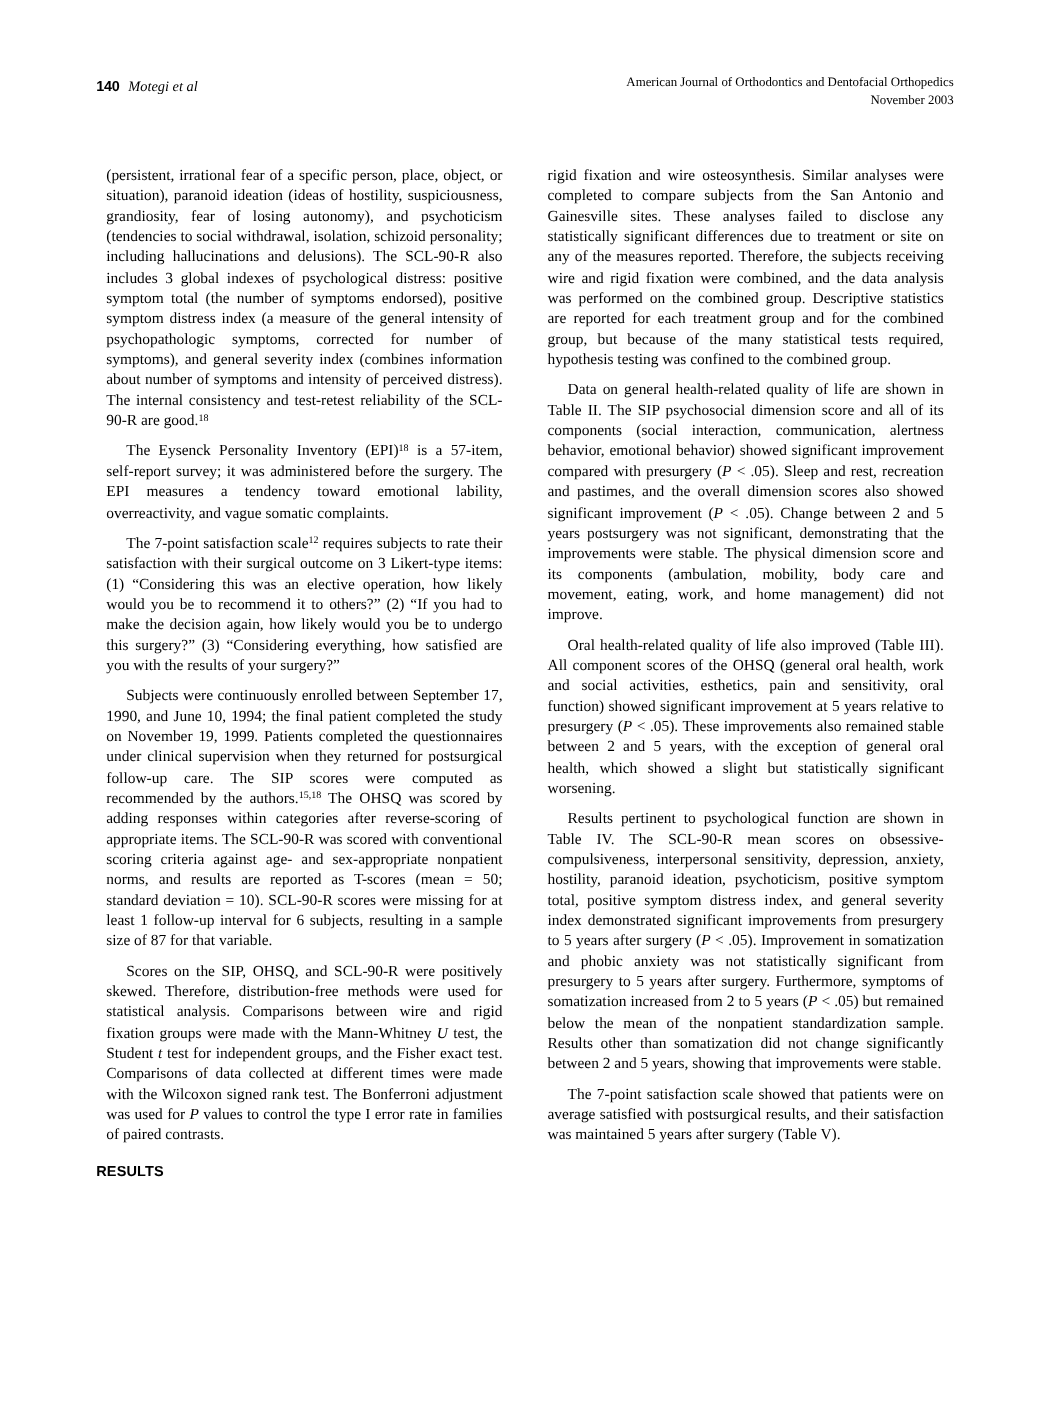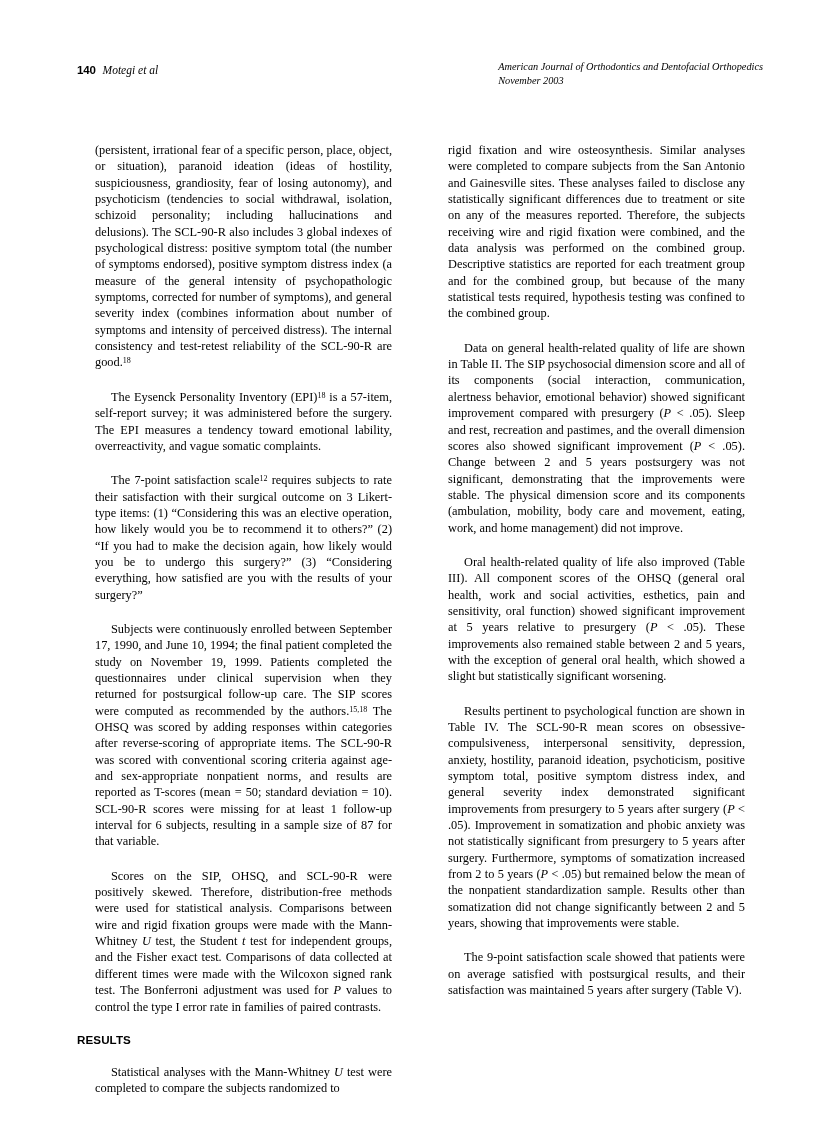--- a/index.html
+++ b/index.html
@@ -46,22 +46,22 @@
   .rh-authors {
     font-family: "Liberation Serif", serif;
     font-style: italic;
     font-size: 11.5px;
     margin-left: 7px;
   }
   .rh-right {
     position: absolute;
     right: 0;
     top: 0;
+    text-align: right;
     font-family: "Liberation Serif", serif;
-    font-style: italic;
     font-size: 10.3px;
     line-height: 14px;
     white-space: nowrap;
   }
   .rh-right div { display: block; }
 
   
   .columns {
     position: absolute;
     left: 77px;
@@ -70,21 +70,21 @@
     height: 950px;
     display: flex;
     gap: 20px;
   }
   .col {
     width: 333px;
     flex: 0 0 333px;
   }
 
   p.body-par {
-    margin: 18px;
+    margin: 8px;
     font-size: 12.35px;
     line-height: 16.35px;
     text-align: justify;
     text-justify: inter-word;
     hyphens: manual;
     text-indent: 16px;
   }
   p.body-par.no-indent { text-indent: 0; }
 
   sup {
@@ -120,24 +120,23 @@
 
   <div class="columns">
 
     <div class="col" id="left-col">
         <p class="body-par no-indent">(persistent, irrational fear of a specific person, place, object, or situation), paranoid ideation (ideas of hostility, suspiciousness, grandiosity, fear of losing autonomy), and psychoticism (tendencies to social withdrawal, isolation, schizoid personality; including hallucinations and delusions). The SCL-90-R also includes 3 global indexes of psychological distress: positive symptom total (the number of symptoms endorsed), positive symptom distress index (a measure of the general intensity of psychopathologic symptoms, corrected for number of symptoms), and general severity index (combines information about number of symptoms and intensity of perceived distress). The internal consistency and test-retest reliability of the SCL-90-R are good.<sup>18</sup></p>
         <p class="body-par">The Eysenck Personality Inventory (EPI)<sup>18</sup> is a 57-item, self-report survey; it was administered before the surgery. The EPI measures a tendency toward emotional lability, overreactivity, and vague somatic complaints.</p>
         <p class="body-par">The 7-point satisfaction scale<sup>12</sup> requires subjects to rate their satisfaction with their surgical outcome on 3 Likert-type items: (1) “Considering this was an elective operation, how likely would you be to recommend it to others?” (2) “If you had to make the decision again, how likely would you be to undergo this surgery?” (3) “Considering everything, how satisfied are you with the results of your surgery?”</p>
         <p class="body-par">Subjects were continuously enrolled between September 17, 1990, and June 10, 1994; the final patient completed the study on November 19, 1999. Patients completed the questionnaires under clinical supervision when they returned for postsurgical follow-up care. The SIP scores were computed as recommended by the authors.<sup>15,18</sup> The OHSQ was scored by adding responses within categories after reverse-scoring of appropriate items. The SCL-90-R was scored with conventional scoring criteria against age- and sex-appropriate nonpatient norms, and results are reported as T-scores (mean = 50; standard deviation = 10). SCL-90-R scores were missing for at least 1 follow-up interval for 6 subjects, resulting in a sample size of 87 for that variable.</p>
         <p class="body-par">Scores on the SIP, OHSQ, and SCL-90-R were positively skewed. Therefore, distribution-free methods were used for statistical analysis. Comparisons between wire and rigid fixation groups were made with the Mann-Whitney <i>U</i> test, the Student <i>t</i> test for independent groups, and the Fisher exact test. Comparisons of data collected at different times were made with the Wilcoxon signed rank test. The Bonferroni adjustment was used for <i>P</i> values to control the type I error rate in families of paired contrasts.</p>
         <h2 class="section-head">RESULTS</h2>
-        <p class="body-par">Statistical analyses with the Mann-Whitney <i>U</i> test were completed to compare the subjects randomized to</p>
       </div>
     <div class="col" id="right-col">
         <p class="body-par no-indent">rigid fixation and wire osteosynthesis. Similar analyses were completed to compare subjects from the San Antonio and Gainesville sites. These analyses failed to disclose any statistically significant differences due to treatment or site on any of the measures reported. Therefore, the subjects receiving wire and rigid fixation were combined, and the data analysis was performed on the combined group. Descriptive statistics are reported for each treatment group and for the combined group, but because of the many statistical tests required, hypothesis testing was confined to the combined group.</p>
         <p class="body-par">Data on general health-related quality of life are shown in Table II. The SIP psychosocial dimension score and all of its components (social interaction, communication, alertness behavior, emotional behavior) showed significant improvement compared with presurgery (<i>P</i> &lt; .05). Sleep and rest, recreation and pastimes, and the overall dimension scores also showed significant improvement (<i>P</i> &lt; .05). Change between 2 and 5 years postsurgery was not significant, demonstrating that the improvements were stable. The physical dimension score and its components (ambulation, mobility, body care and movement, eating, work, and home management) did not improve.</p>
         <p class="body-par">Oral health-related quality of life also improved (Table III). All component scores of the OHSQ (general oral health, work and social activities, esthetics, pain and sensitivity, oral function) showed significant improvement at 5 years relative to presurgery (<i>P</i> &lt; .05). These improvements also remained stable between 2 and 5 years, with the exception of general oral health, which showed a slight but statistically significant worsening.</p>
         <p class="body-par">Results pertinent to psychological function are shown in Table IV. The SCL-90-R mean scores on obsessive-compulsiveness, interpersonal sensitivity, depression, anxiety, hostility, paranoid ideation, psychoticism, positive symptom total, positive symptom distress index, and general severity index demonstrated significant improvements from presurgery to 5 years after surgery (<i>P</i> &lt; .05). Improvement in somatization and phobic anxiety was not statistically significant from presurgery to 5 years after surgery. Furthermore, symptoms of somatization increased from 2 to 5 years (<i>P</i> &lt; .05) but remained below the mean of the nonpatient standardization sample. Results other than somatization did not change significantly between 2 and 5 years, showing that improvements were stable.</p>
-        <p class="body-par">The 9-point satisfaction scale showed that patients were on average satisfied with postsurgical results, and their satisfaction was maintained 5 years after surgery (Table V).</p>
+        <p class="body-par">The 7-point satisfaction scale showed that patients were on average satisfied with postsurgical results, and their satisfaction was maintained 5 years after surgery (Table V).</p>
       </div>
 
   </div>
 </div>
 
 </body></html>

